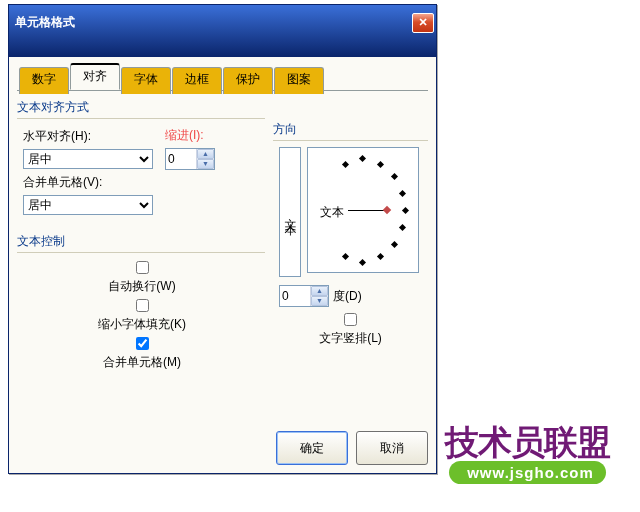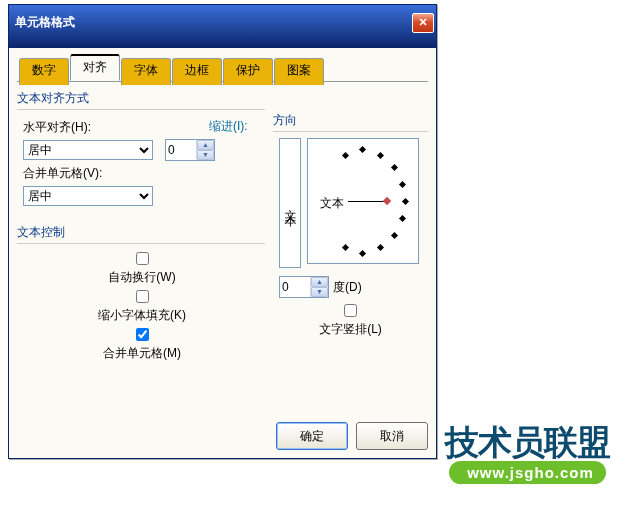--- a/index.html
+++ b/index.html
@@ -20,21 +20,21 @@
     border: 1px solid #0a246a;
     background: #ece9d8;
     box-shadow: 1px 1px 0 #aaa;
   }
   .titlebar {
     height: 35px;
     background: linear-gradient(to bottom, #3a6fd8 0%, #0a246a 100%);
     display: flex;
     align-items: center;
     justify-content: space-between;
-    padding: 0 2px 8px 6px;
+    padding: 0 2px 17px 6px;
     color: #fff;
     font-weight: bold;
   }
   .titlebar .title { font-size: 12px; }
   .close-btn {
     width: 20px; height: 18px;
     background: linear-gradient(to bottom, #f5a58e, #d84d28 45%, #c23413);
     border: 1px solid #fff;
     border-radius: 2px;
     display: flex; align-items: center; justify-content: center;
@@ -84,21 +84,21 @@
   .form-row { margin-bottom: 4px; }
   .form-row label { display: inline-block; }
   select.combo {
     width: 130px;
     height: 20px;
     border: 1px solid #7f9db9;
     background: #fff;
     font-size: 12px;
   }
   .hrow { display: flex; align-items: center; gap: 12px; }
-  .indent-label { color: #0369a1; margin-left: 44px; }
+  .indent-label { color: #ef4444; }
   .spin {
     display: inline-flex; align-items: stretch;
     border: 1px solid #7f9db9; background: #fff;
     height: 20px;
   }
   .spin input {
     width: 26px; border: none; outline: none; font-size: 12px;
     padding: 0 2px;
   }
   .spin .spin-btns {
@@ -161,42 +161,42 @@
     background: #000;
     transform: rotate(45deg);
   }
   .orient-controls { display: flex; align-items: center; gap: 4px; margin-bottom: 6px; }
   
   .btn-row {
     display: flex; justify-content: flex-end; gap: 8px;
     margin-top: 42px;
   }
   .btn {
-    width: 72px; height: 28px;
+    width: 72px; height: 34px;
     border: 1px solid #707070;
     background: linear-gradient(#fff,#eae7d8);
     border-radius: 3px;
     font-size: 12px;
     cursor: pointer;
   }
   .btn.default {
     border: 1px solid #3a6fd8;
     box-shadow: 0 0 0 1px #9ac1f5 inset;
   }
   
   .watermark {
     position: absolute;
     right: 30px;
     bottom: 28px;
     text-align: center;
   }
   .wm-top {
     font-size: 34px;
     font-weight: 900;
-    color: #0c4a6e;
+    color: #701a75;
     letter-spacing: -1px;
     line-height: 1;
     font-family: "Microsoft YaHei", sans-serif;
     margin-top: 38px;
   }
   .wm-bot {
     display: inline-block;
     background: #6cbf2a;
     color: #fff;
     font-size: 15px;

